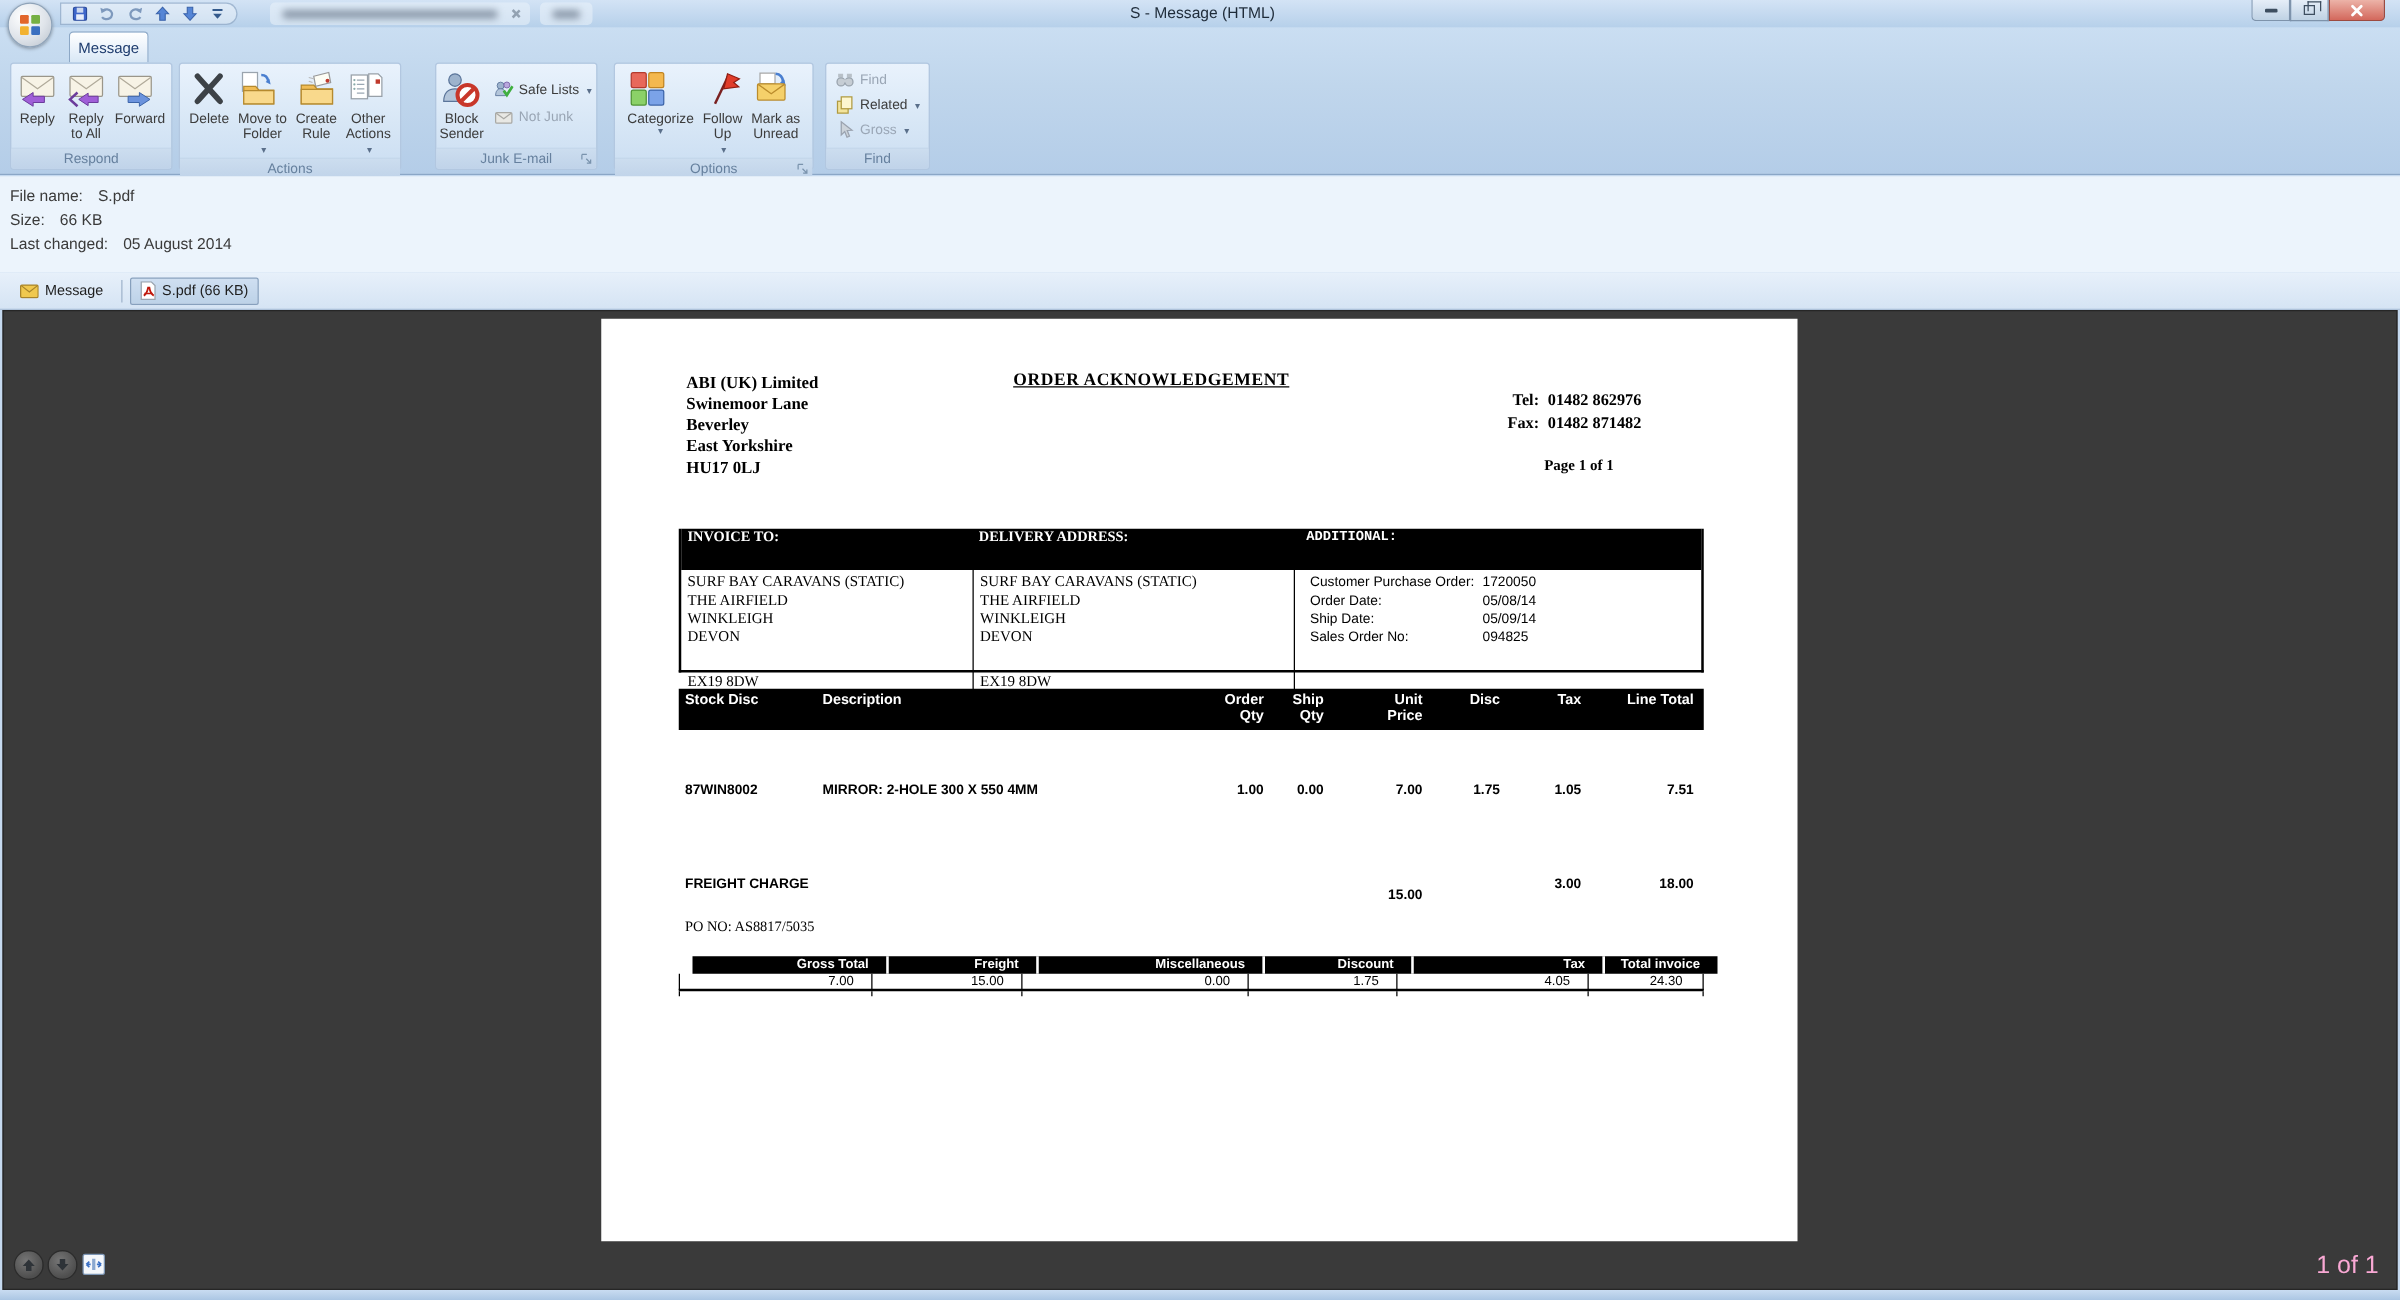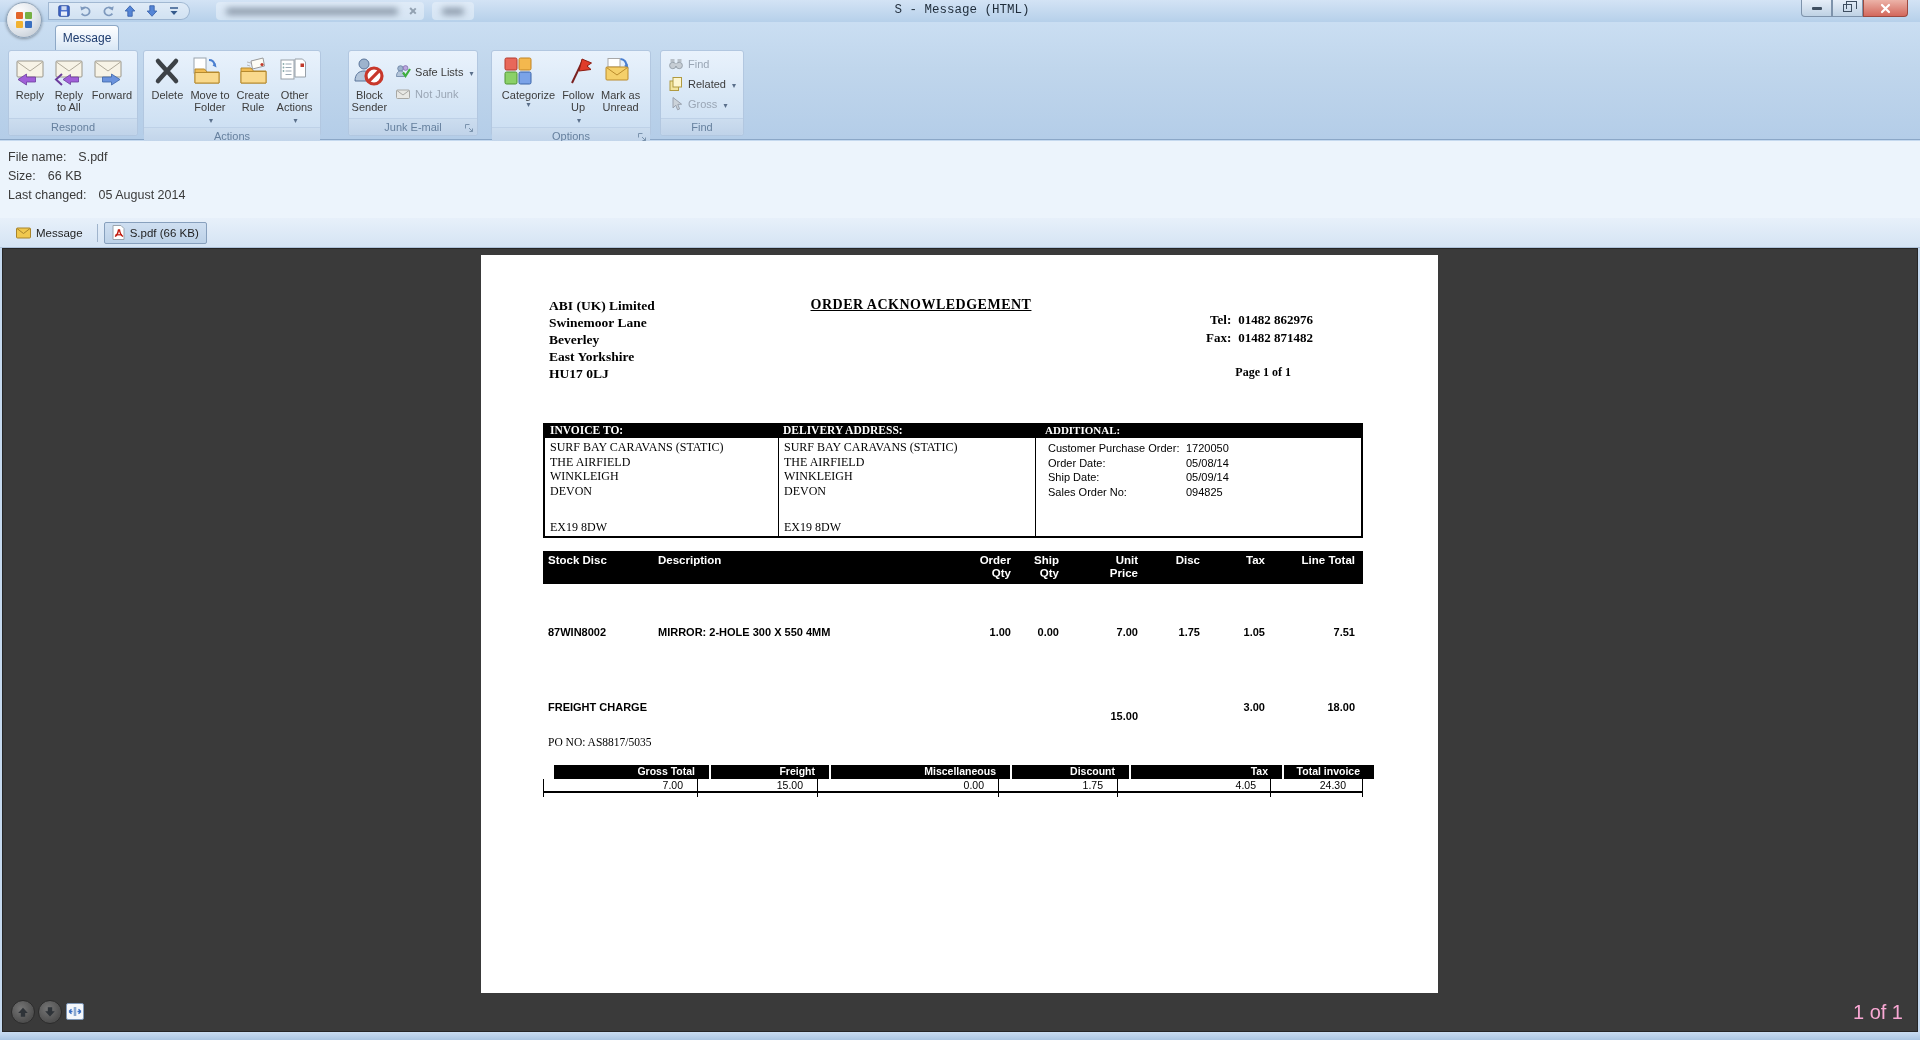--- a/index.html
+++ b/index.html
@@ -4,21 +4,21 @@
 <style>
   * { box-sizing: border-box; margin: 0; padding: 0; }
   html,body { width:1920px; height:1040px; overflow:hidden; }
   body { font-family:"Liberation Sans", sans-serif; }
   #app { position:relative; width:1920px; height:1040px; background:#c5d9ef; }
 
   
   .titlebar { position:absolute; top:0; left:0; right:0; height:22px;
     background:linear-gradient(#d3e3f5,#b6d0ea); }
   .win-title { position:absolute; top:3px; left:4px; right:0; text-align:center;
-    font-size:12.5px; color:#1f2c3a; font-family:Liberation Mono, monospace; }
+    font-size:12.5px; color:#1f2c3a; font-family:Liberation Sans, sans-serif; }
   .orb { position:absolute; top:2px; left:6px; width:36px; height:36px; border-radius:50%;
     background:radial-gradient(circle at 35% 30%, #ffffff, #dfe4ea 55%, #b9c2cc 100%);
     border:1px solid #8fa3b8; box-shadow:0 1px 3px rgba(0,0,0,.35); z-index:30;
     display:flex; align-items:center; justify-content:center; cursor:pointer; }
   .orb-grid { width:16px; height:16px; display:grid; grid-template-columns:7px 7px; grid-template-rows:7px 7px; gap:2px; }
   .orb-grid i { border-radius:1px; }
   .orb-grid i:nth-child(1){background:#e2662c;} .orb-grid i:nth-child(2){background:#76b043;}
   .orb-grid i:nth-child(3){background:#f2b230;} .orb-grid i:nth-child(4){background:#3a6fc0;}
 
   .qat { position:absolute; top:2px; left:48px; height:18px; display:flex; align-items:center;
@@ -102,23 +102,23 @@
   .company { top:42px; left:6px; font:bold 13.5px/17px "Liberation Serif", serif; }
   .doc-title { top:42px; left:0; width:756px; text-align:center;
     font:bold 14px/16px "Liberation Serif", serif; text-decoration:underline; letter-spacing:.5px; }
   .telfax { top:56px; right:50px; font:bold 13px/17.5px "Liberation Serif", serif; text-align:right; }
   .telfax .tf-row span { margin-left:7px; }
   .page-count { top:110px; right:72px; font:bold 12px "Liberation Serif", serif; }
 
   .addr-table { top:168px; left:0; width:820px; height:115px;
     border-left:2px solid #000; border-right:2px solid #000; border-bottom:2px solid #000; }
   .addr-head { display:grid; grid-template-columns:233px 257px 326px; background:#000; color:#fff;
-    height:15px; font:bold 11.5px/14px "Liberation Serif", serif; }
+    height:33px; font:bold 11.5px/14px "Liberation Serif", serif; }
   .addr-head div { padding-left:5px; }
-  .addr-head .c3 { padding-left:10px; font-family:Liberation Serif, serif; font-size:11px; }
+  .addr-head .c3 { padding-left:10px; font-family:Liberation Mono, monospace; font-size:11px; }
   .addr-body { display:grid; grid-template-columns:233px 257px 326px; height:98px; }
   .addr-col { padding:2px 0 2px 5px; font:12px/14.5px "Liberation Serif", serif; display:flex; flex-direction:column; }
   .addr-col .pc { margin-top:auto; }
   .addr-body .c2, .addr-body .c3 { border-left:1.5px solid #000; }
   .addr-body .c3 { font-family:"Liberation Sans",sans-serif; font-size:11px; line-height:14.5px; padding-left:12px; padding-top:3px; }
   .add-row { display:flex; }
   .add-row .al { width:138px; }
 
   .items-head { top:296px; left:0; width:820px; height:33px; background:#000; color:#fff;
     display:grid; grid-template-columns:110px 230px 130px 48px 79px 62px 65px 96px;

